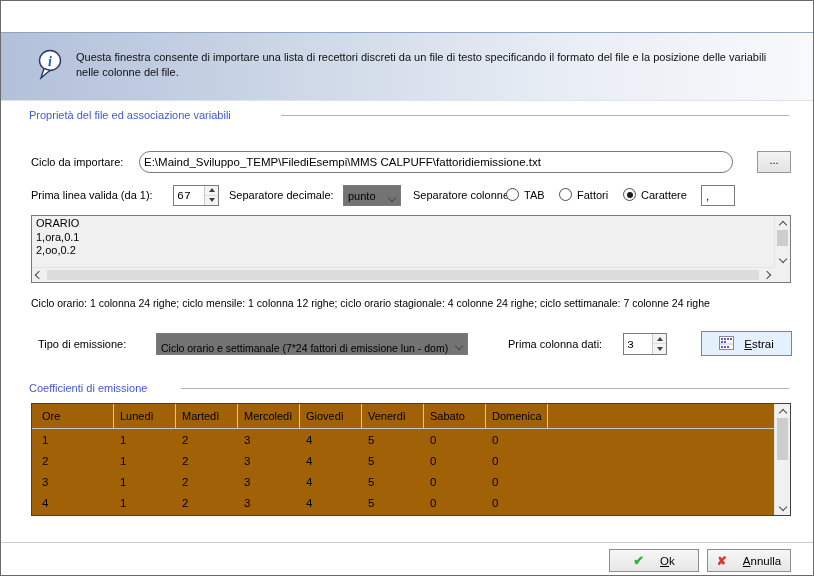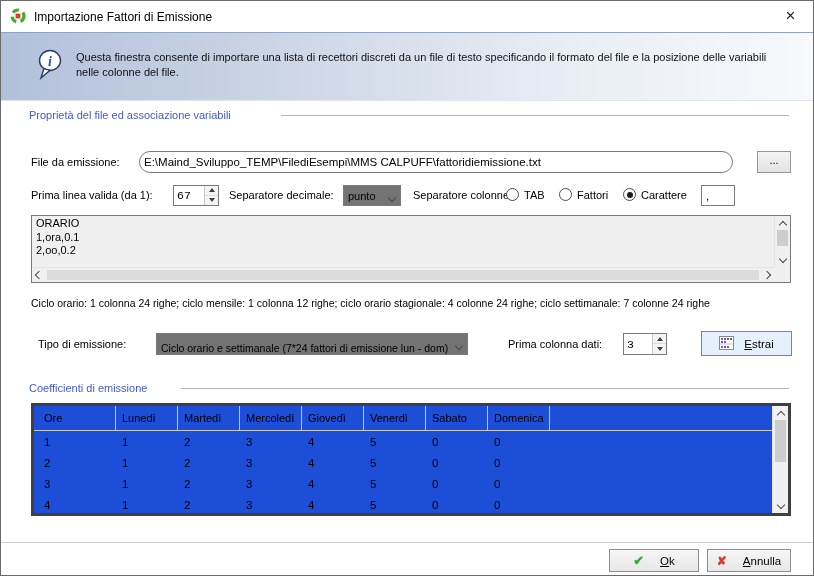--- a/index.html
+++ b/index.html
@@ -82,22 +82,22 @@
   .hsb .arr.l { left:0; } .hsb .arr.r { right:0; }
   .hsb .thumb { position:absolute; top:2px; bottom:2px; left:15px; right:15px; background:#dcdcdc; }
   .corner { position:absolute; right:0; bottom:0; width:16px; height:15px; background:#f0f0f0; }
   .preview .vsb { bottom:15px; }
   .cycle-info { position:absolute; left:30px; top:296px; font-size:10.5px; white-space:nowrap; }
   
   .extract-btn { position:absolute; left:700px; top:330px; width:91px; height:25px;
                  background:#e4f0fb; border:1px solid #4a90d8; display:flex; align-items:center;
                  justify-content:center; gap:10px; font-size:11.5px; }
   
-  .grid { position:absolute; left:30px; top:402px; width:760px; height:113px; background:#1d4ed8;
-          border:3px solid #404040; }
+  .grid { position:absolute; left:30px; top:402px; width:760px; height:113px; background:#a16207;
+          border:1px solid #404040; }
   .grid-header { position:absolute; left:0; top:0; right:16px; height:25px; border-bottom:1px solid #c8c8c8;
                  display:flex; font-size:11px; }
   .gh { display:flex; align-items:center; padding-left:6px; border-right:1px solid #c8c8c8; height:100%; }
   .gh.c0 { width:82px; padding-left:10px; } .gh.cn { width:62px; }
   .grid-body { position:absolute; left:0; top:25px; right:16px; bottom:0; overflow:hidden; font-size:11.5px; }
   .grow { display:flex; height:21px; align-items:center; }
   .gc { padding-left:6px; } .gc.c0 { width:82px; padding-left:10px; } .gc.cn { width:62px; }
   .grid .vsb { top:0; bottom:0; }
   
   .footer-line { position:absolute; left:0; right:0; top:541px; height:2px;
@@ -109,46 +109,36 @@
   .cancel-btn { left:706px; width:84px; }
   .ok-ico { color:#2eb52e; font-weight:bold; font-size:13px; }
   .cancel-ico { color:#d23b2e; font-weight:bold; font-size:12px; }
   u { text-decoration:underline; }
 </style>
 </head>
 <body>
 
 <div class="window">
 
-  <div class="titlebar">
-    <span>
-      <svg width="16" height="16" viewBox="0 0 16 16">
-        <circle cx="8" cy="8" r="6" fill="none" stroke="#3faf2a" stroke-width="3.2" stroke-dasharray="6.5 4.5"></circle>
-        <rect x="5.6" y="5.6" width="4.8" height="4.8" fill="#e23b2e"></rect>
-      </svg>
-    </span>
-    <span class="title">Importazione Fattori di Emissione</span>
-    <span class="close-btn">×</span>
-  </div>
 
   <div class="banner">
     <span class="banner-icon">
       <svg width="26" height="32" viewBox="0 0 26 32">
         <ellipse cx="13" cy="12.5" rx="10.5" ry="10" fill="#ffffff" stroke="#2b3a66" stroke-width="1.4"></ellipse>
         <path d="M7 20.5 L4 30 L13 22.3 Z" fill="#ffffff" stroke="#2b3a66" stroke-width="1.4"></path>
         <text x="13" y="17.5" font-size="14" font-weight="bold" font-style="italic" fill="#1a57c8" text-anchor="middle" font-family="'Liberation Serif',serif">i</text>
       </svg>
     </span>
     <div class="banner-text">Questa finestra consente di importare una lista di recettori discreti da un file di testo specificando il formato del file e la posizione delle variabili nelle colonne del file.</div>
   </div>
 
   <span class="group-title g1-title">Proprietà del file ed associazione variabili</span>
   <div class="group-line g1-line"></div>
 
-  <label class="fl" style="left:30px; top:155px;">File da emissione:</label>
+  <label class="fl" style="left:30px; top:155px;">Ciclo da importare:</label>
   <input class="tb file-input" value="E:\Maind_Sviluppo_TEMP\FilediEsempi\MMS CALPUFF\fattoridiemissione.txt" style="">
   <div class="browse-btn">...</div>
 
   <label class="fl" style="left:30px; top:188px;">Prima linea valida (da 1):</label>
   <div class="spin spin1">
     <input value="67" style="">
     <div class="btns">
       <div class="sb up">
           <span class="tri-up"></span>
         </div>

